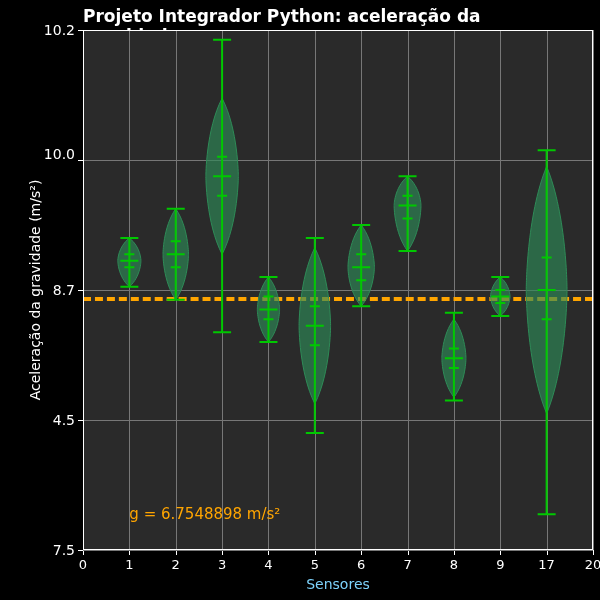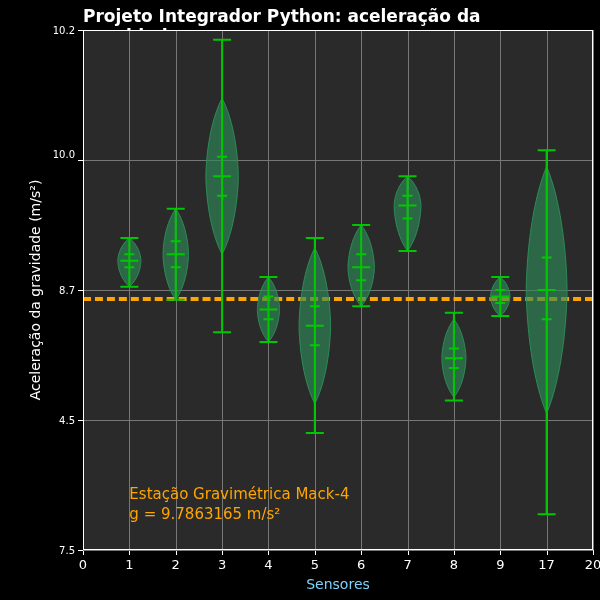--- a/index.html
+++ b/index.html
@@ -57,21 +57,21 @@
     position: absolute;
     color: #fff;
     font-size: 13px;
     transform: translateX(-50%);
     bottom: -22px;
     white-space: nowrap;
   }
   .ytlabel {
     position: absolute;
     color: #fff;
-    font-size: 10px;
+    font-size: 14px;
     transform: translateY(-50%);
     right: 100%;
     padding-right: 8px;
     white-space: nowrap;
   }
   .xlabel {
     position: absolute;
     color: #7dd3fc;
     font-size: 14px;
     left: 50%;
@@ -122,22 +122,22 @@
     <div class="spine right"></div>
     <div class="spine top"></div>
     <div class="spine bottom"></div>
 
     <div class="ylabel">Aceleração da gravidade (m/s²)</div>
     <div class="xlabel">Sensores</div>
 
     <div class="hline-ref" id="refline" style="top: 266.894px;"></div>
 
     <div class="annot" id="annot" style="left: 46.3636px; top: 455px;">
-      <span>Estação Gravimétrica Mack-4</span><br>
-      <span>g = 9.7863165 m/s²</span>
+      <br>
+      <span>g = 6.7548898 m/s²</span>
     </div>
 
     <svg class="plotlayer" id="plotlayer" viewBox="0 0 510 520" preserveAspectRatio="none">
         <path d="M 46.36363636363637 207.99999999999932 C 57.95454545454546 217.09999999999937, 57.95454545454546 230.74999999999943, 57.95454545454546 230.74999999999943 C 57.95454545454546 230.74999999999943, 57.95454545454546 246.3499999999991, 46.36363636363637 256.7499999999989 C 34.77272727272727 246.3499999999991, 34.77272727272727 230.74999999999943, 34.77272727272727 230.74999999999943 C 34.77272727272727 230.74999999999943, 34.77272727272727 217.09999999999937, 46.36363636363637 207.99999999999932 Z" fill="rgba(46,139,87,0.65)" stroke="seagreen" stroke-width="1"></path>
         <line x1="46.36363636363637" x2="46.36363636363637" y1="207.99999999999932" y2="256.75000000000006" stroke="#00c800" stroke-width="2"></line>
         <line x1="37.36363636363637" x2="55.36363636363637" y1="207.99999999999932" y2="207.99999999999932" stroke="#00c800" stroke-width="2"></line>
         <line x1="37.36363636363637" x2="55.36363636363637" y1="256.75000000000006" y2="256.75000000000006" stroke="#00c800" stroke-width="2"></line>
         <line x1="37.36363636363637" x2="55.36363636363637" y1="230.74999999999943" y2="230.74999999999943" stroke="#00c800" stroke-width="2"></line>
         <line x1="41.36363636363637" x2="51.36363636363637" y1="237.24999999999926" y2="237.24999999999926" stroke="#00c800" stroke-width="2"></line>
         <line x1="41.36363636363637" x2="51.36363636363637" y1="224.24999999999955" y2="224.24999999999955" stroke="#00c800" stroke-width="2"></line>

